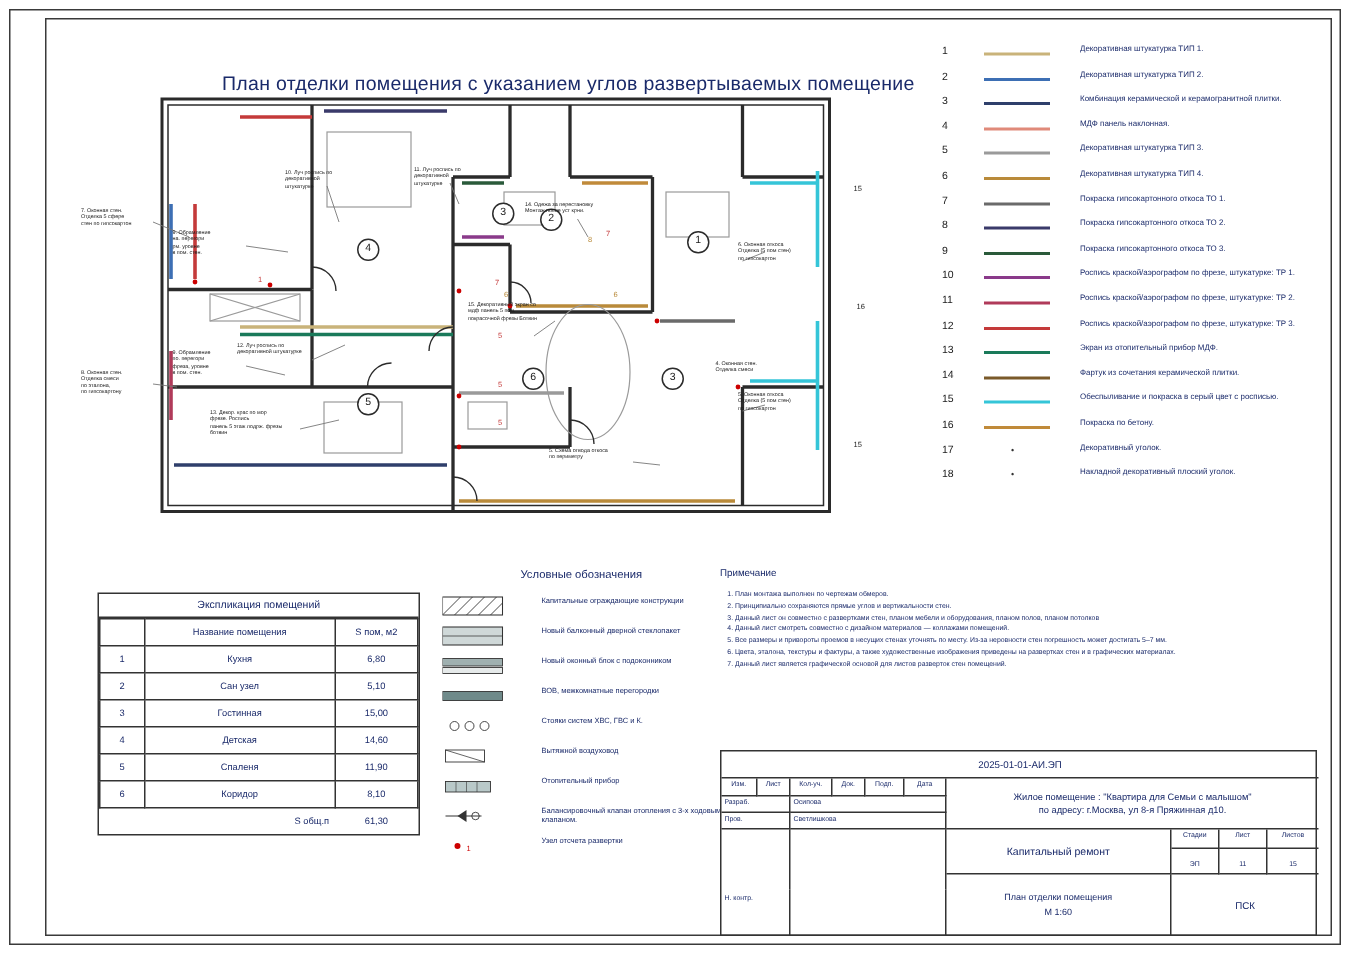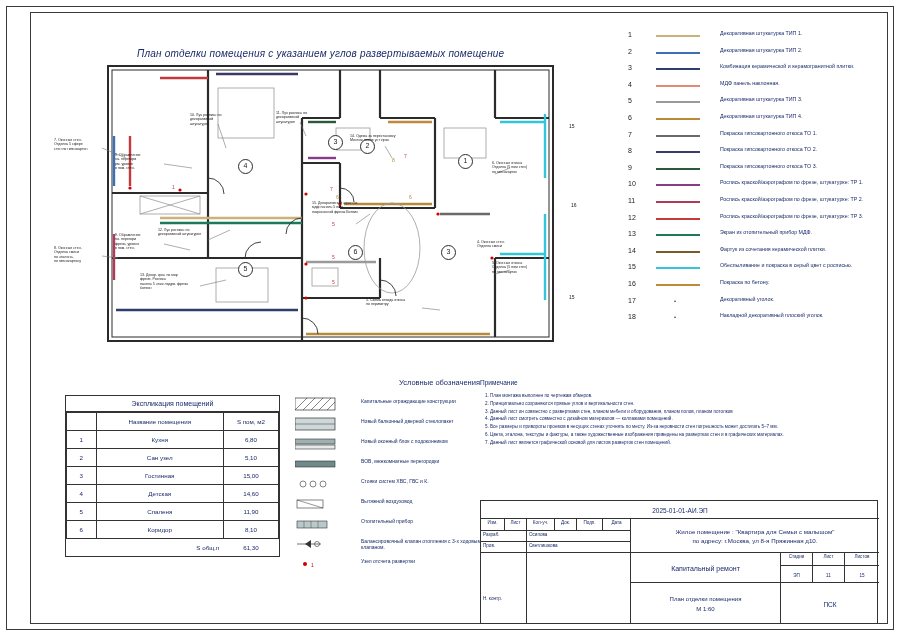--- a/index.html
+++ b/index.html
@@ -3,42 +3,42 @@
 <meta charset="utf-8">
 <style>
   html,body{margin:0;padding:0;background:#ffffff;}
   body{width:900px;height:636px;font-family:"Liberation Sans",sans-serif;color:#1a1a1a;}
   #sheet{position:relative;width:900px;height:636px;box-sizing:border-box;}
   .outer-border{position:absolute;left:6px;top:6px;width:888px;height:624px;border:1px solid #3a3a3a;box-sizing:border-box;}
   .inner-border{position:absolute;left:30px;top:12px;width:858px;height:612px;border:1px solid #3a3a3a;box-sizing:border-box;}
 
   
   #plan-area{position:absolute;left:40px;top:18px;width:580px;height:350px;}
-  .plan-title{position:absolute;left:97px;top:30px;font-size:10px;color:#1a2a6a;letter-spacing:.2px;white-space:nowrap;font-style:italic;}
+  .plan-title{position:absolute;left:108px;top:30px;font-size:13px;color:#1a2a6a;letter-spacing:.2px;white-space:nowrap;}
   .rm-lbl{position:absolute;width:13px;height:13px;border:1px solid #2b2b2b;border-radius:50%;font-size:7px;line-height:12px;text-align:center;background:#fff;}
   .note{position:absolute;font-size:3.6px;line-height:1.25;color:#1a1a1a;white-space:pre-line;}
 
   
   #legend{position:absolute;left:628px;top:28px;width:250px;}
   .lg-row{position:relative;height:16.6px;}
   .lg-num{position:absolute;left:0;top:3px;width:14px;text-align:left;font-size:7px;color:#1a1a1a;}
   .lg-swatch{position:absolute;left:28px;top:7px;width:44px;height:2px;}
   .lg-txt{position:absolute;left:92px;top:2px;font-size:5.3px;color:#1a2a6a;white-space:nowrap;}
   .lg-mark{position:absolute;left:46px;top:4px;font-size:6px;color:#333;}
 
   
   #expl{position:absolute;left:65px;top:395px;width:215px;border:1px solid #333;box-sizing:border-box;}
   #expl .hdr{font-size:7px;text-align:center;padding:4px 0;border-bottom:1px solid #333;color:#1a2a6a;}
   #expl table{border-collapse:collapse;width:100%;font-size:6.2px;}
   #expl td,#expl th{border:1px solid #333;height:15px;text-align:center;font-weight:normal;color:#1a2a6a;}
   #expl td.nm{width:60%;}
   #expl td.ix{width:14%;}
 
   #uslov{position:absolute;left:295px;top:378px;width:185px;}
-  .uslov-title{font-size:7.5px;color:#1a2a6a;text-align:right;margin-bottom:10px;}
+  .uslov-title{font-size:7.5px;color:#1a2a6a;text-align:center;margin-bottom:10px;}
   .u-row{position:relative;height:20px;font-size:5px;color:#1a2a6a;}
   .u-sym{position:absolute;left:0;top:0;width:58px;height:14px;}
   .u-txt{position:absolute;left:66px;top:1px;width:125px;line-height:1.25;}
 
   #prim{position:absolute;left:480px;top:378px;width:380px;font-size:4.6px;color:#1a2a6a;line-height:1.5;}
   #prim .t{font-size:6.5px;margin-bottom:5px;}
   #prim ol{margin:0;padding-left:10px;}
   #prim li{margin-bottom:1px;}
 
   

